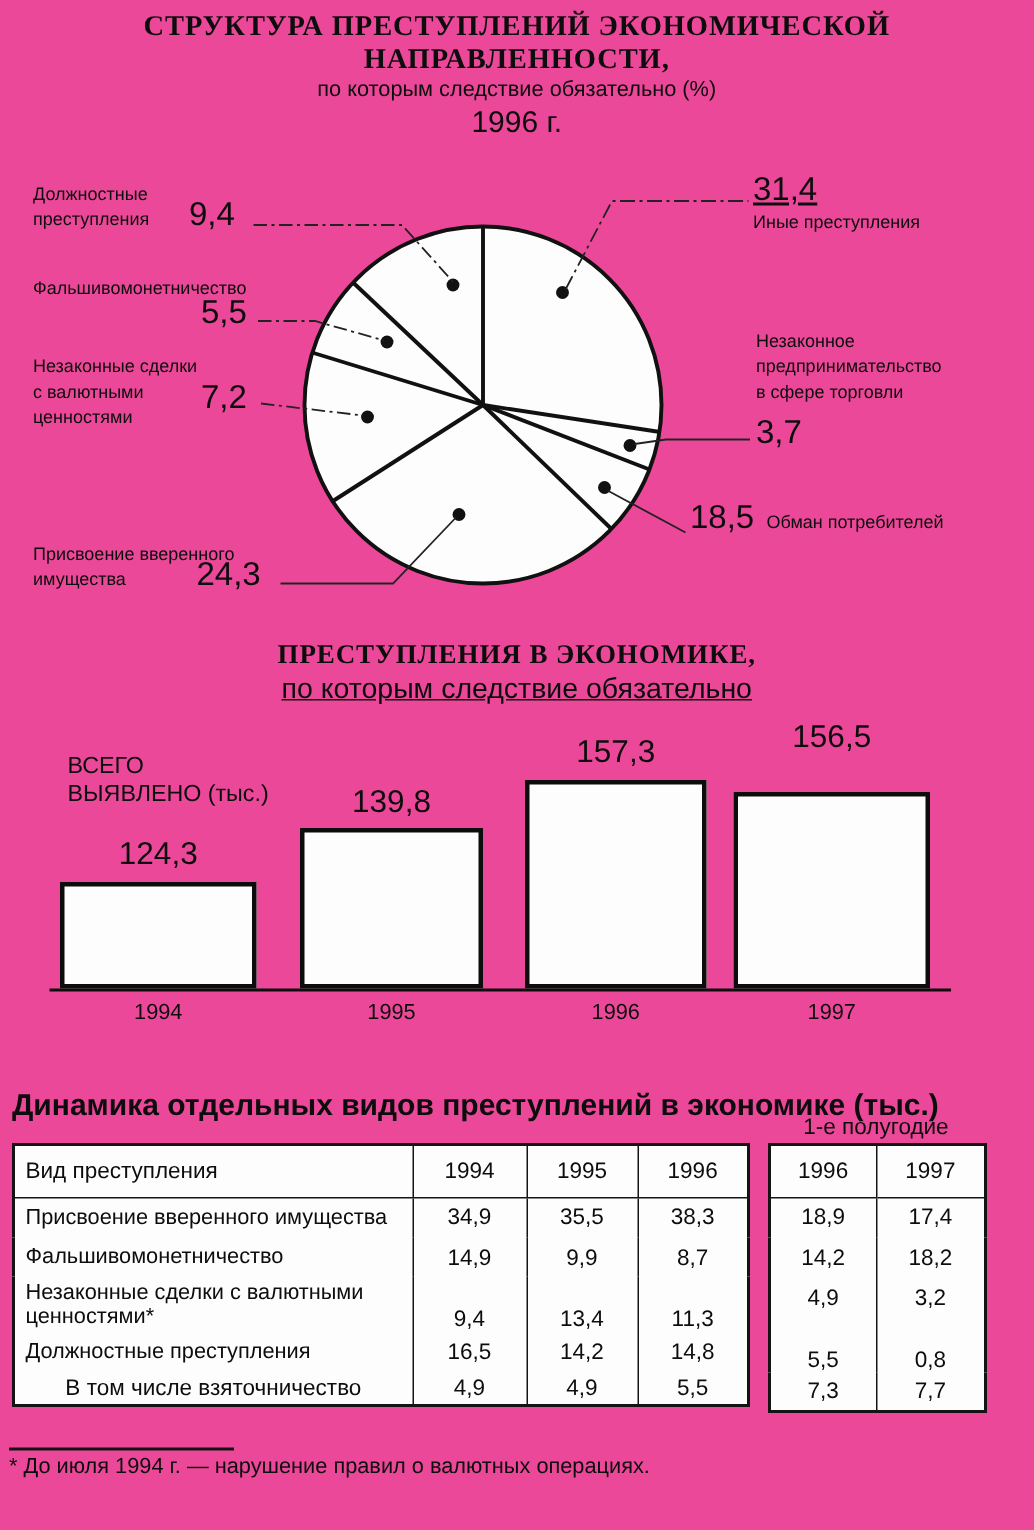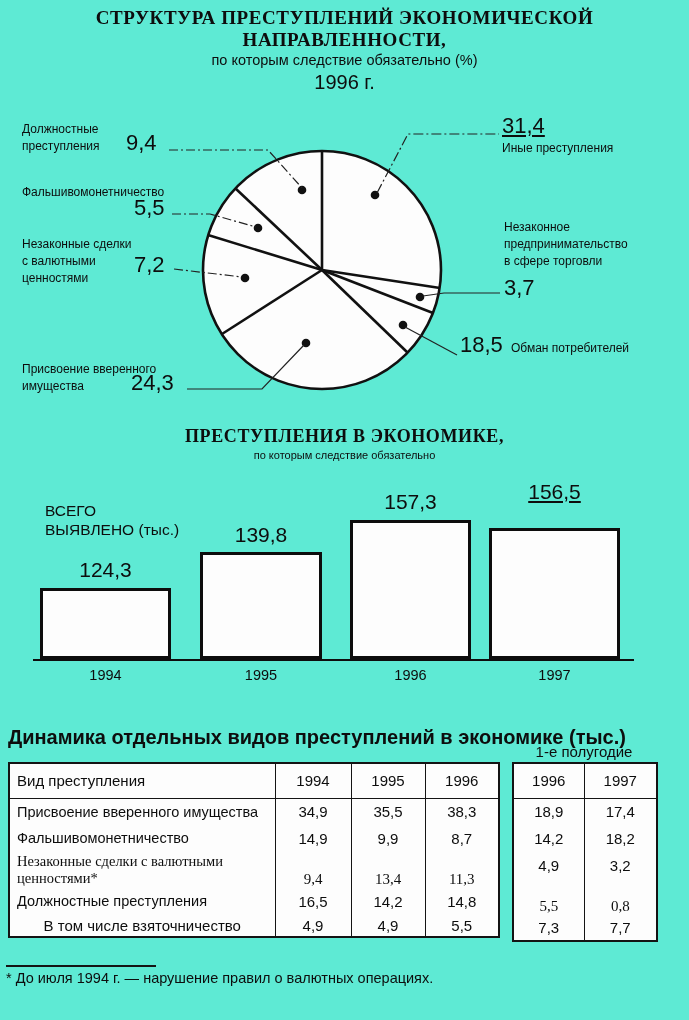--- a/index.html
+++ b/index.html
@@ -1,62 +1,62 @@
 <!DOCTYPE html>
 <html lang="ru"><head>
 <meta charset="utf-8">
 <style>
   html,body{margin:0;padding:0;background:#e8e8e8;}
-  .page{position:relative;width:689px;height:1020px;background:#5eead4;color:#0d0d0d;
+  .page{position:relative;width:689px;height:1020px;background:#ec4899;color:#0d0d0d;
         font-family:"Liberation Sans","DejaVu Sans",sans-serif;overflow:hidden;margin:0 auto;}
   .abs{position:absolute;}
   .center{text-align:center;width:100%;}
   .serifb{font-family:"Liberation Serif","DejaVu Serif",serif;font-weight:700;}
   .t1{top:7px;font-size:19px;letter-spacing:.6px;}
   .t1b{top:29px;font-size:19px;letter-spacing:.6px;}
   .t2{top:52px;font-size:14.5px;}
   .t3{top:71px;font-size:20px;}
   .overlay{position:absolute;left:0;top:0;pointer-events:none;}
   .plab{font-size:12px;line-height:17px;white-space:pre-line;}
   .pnum{font-size:22px;line-height:22px;}
   .lab-dolzh{left:22px;top:121px;}   .num-94{left:126px;top:132px;}
   .lab-falsh{left:22px;top:184px;}   .num-55{left:134px;top:197px;}
   .lab-sdelki{left:22px;top:236px;}  .num-72{left:134px;top:254px;}
   .lab-prisv{left:22px;top:361px;}   .num-243{left:131px;top:372px;}
   .num-314{left:502px;top:115px;text-decoration:underline;}    .lab-inye{left:502px;top:140px;}
   .lab-predpr{left:504px;top:219px;} .num-37{left:504px;top:277px;}
   .num-185{left:460px;top:334px;}    .lab-obman{left:511px;top:340px;}
   .bar-title{top:426px;font-size:18px;letter-spacing:.6px;}
-  .bar-sub{top:449px;font-size:11px;}
+  .bar-sub{top:449px;font-size:19px;text-decoration:underline;}
   .vsego{left:45px;top:501px;font-size:15.5px;line-height:19px;white-space:pre-line;}
   .bar{position:absolute;background:#fdfdfd;border:3px solid #0d0d0d;box-sizing:border-box;}
   .b1{left:40px;top:588px;width:131px;height:71px;}
   .b2{left:200px;top:552px;width:122px;height:107px;}
   .b3{left:350px;top:520px;width:121px;height:139px;}
   .b4{left:489px;top:528px;width:131px;height:131px;}
   .bval{font-size:21px;text-align:center;}
   .v1{left:40px;top:558px;width:131px;} .v2{left:200px;top:523px;width:122px;}
-  .v3{left:350px;top:490px;width:121px;}.v4{left:489px;top:480px;width:131px;text-decoration:underline;}
+  .v3{left:350px;top:490px;width:121px;}.v4{left:489px;top:480px;width:131px;}
   .axis{left:33px;top:659px;width:601px;height:2px;background:#0d0d0d;}
   .byear{font-size:14.5px;text-align:center;top:667px;}
   .y1{left:40px;width:131px;} .y2{left:200px;width:122px;}
   .y3{left:350px;width:121px;}.y4{left:489px;width:131px;}
   .tbl-title{left:8px;top:726px;font-size:20px;font-weight:700;}
   .half-hdr{left:512px;top:743px;width:144px;text-align:center;font-size:15px;}
   .dtable{position:absolute;top:762px;border-collapse:collapse;table-layout:fixed;
           border:2px solid #141414;background:#fdfdfd;}
   .main-tbl{left:8px;width:490px;}
   .half-tbl{left:512px;width:144px;}
   .dtable th,.dtable td{font-weight:400;font-size:15px;text-align:center;padding:0;
           border-left:1.2px solid #141414;overflow:hidden;}
   .dtable th:first-child,.dtable td:first-child{border-left:none;}
   .dtable tr.hdr th{border-bottom:1.4px solid #141414;font-size:15px;}
   .dtable .lblcell{text-align:left;padding-left:7px;font-size:14.5px;white-space:pre-line;}
   .trh{height:35px;} .tr1{height:27px;} .tr2{height:27px;} .tr3{height:26px;}
-  .tr4{height:37px;font-family:Liberation Serif, serif;} .tr5{height:26px;} .tr6{height:23px;}
+  .tr4{height:37px;} .tr5{height:26px;} .tr6{height:23px;}
   .vbot{vertical-align:bottom;padding-bottom:3px;}
   .rightlbl{text-align:right;padding-right:16px;font-size:14.5px;}
   .footrule{left:6px;top:965px;width:150px;height:2px;background:#141414;}
   .footnote{left:6px;top:970px;font-size:14.5px;}
 </style>
 </head>
 <body>
 
 <div class="page">
 

